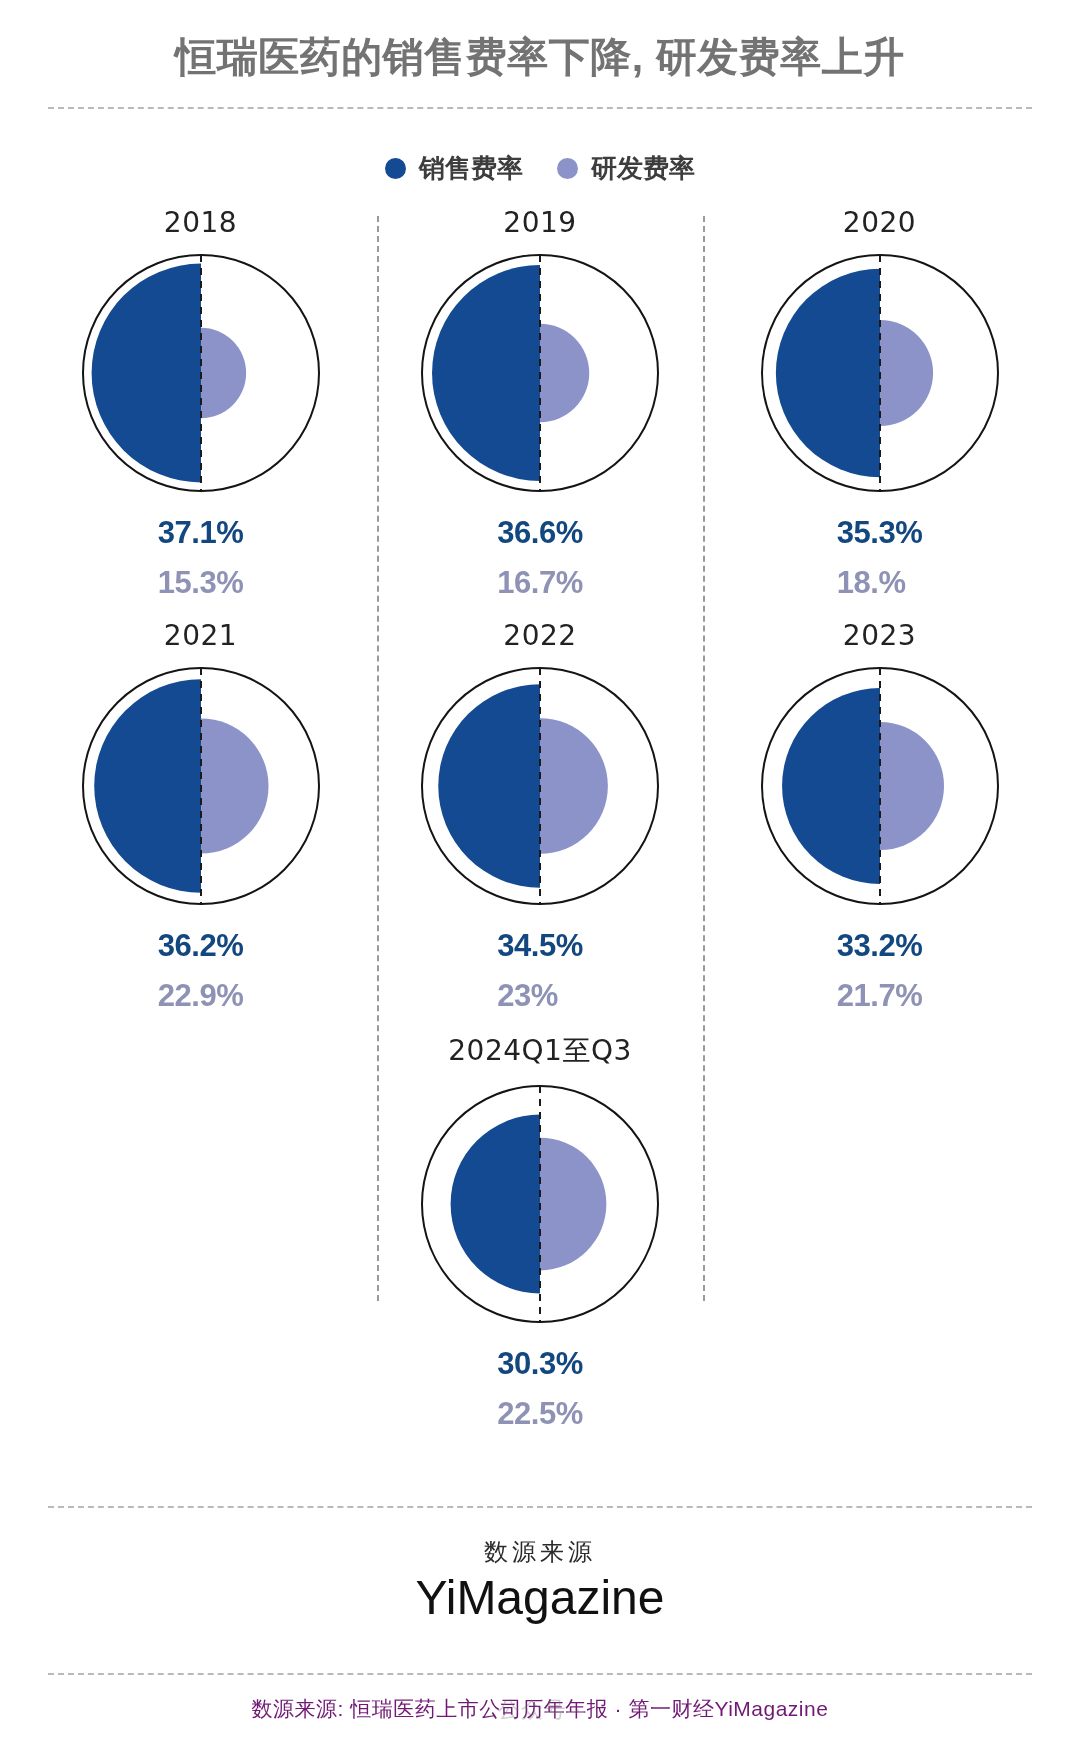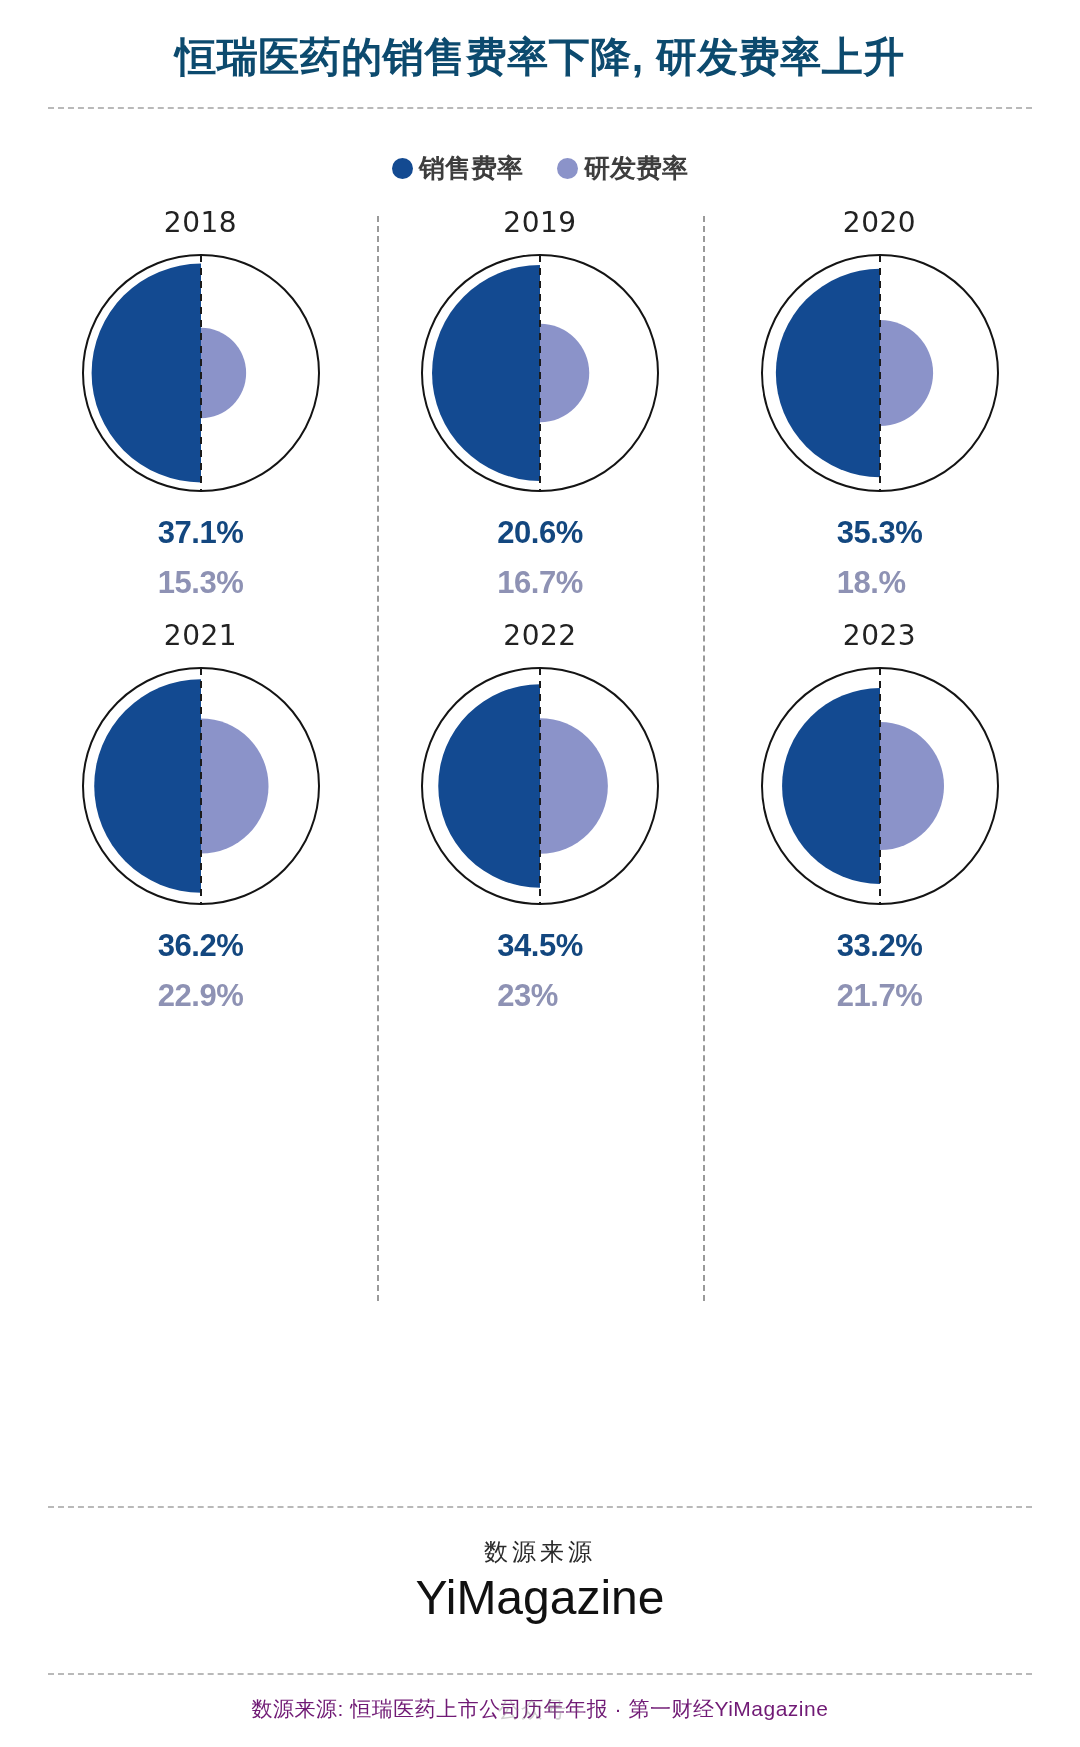--- a/index.html
+++ b/index.html
@@ -22,21 +22,21 @@
     box-sizing: border-box;
     padding: 0 48px;
   }
 
   
   .title {
     text-align: center;
     font-size: 41px;
     font-weight: 700;
     letter-spacing: 0.5px;
-    color: #0c4a6e;
+    color: #737373;
     padding-top: 30px;
     line-height: 1.35;
     white-space: nowrap;
   }
 
   .hr-dash {
     border: none;
     border-top: 2px dashed #b9b9b9;
     margin: 22px 0 0 0;
     height: 0;
@@ -47,21 +47,21 @@
     display: flex;
     justify-content: center;
     align-items: center;
     gap: 34px;
     margin-top: 42px;
     margin-bottom: 10px;
   }
   .legend-item {
     display: flex;
     align-items: center;
-    gap: 6px;
+    gap: 13px;
     font-size: 26px;
     font-weight: 700;
     color: #3d3d3d;
   }
   .legend-dot {
     width: 21px;
     height: 21px;
     border-radius: 50%;
     display: inline-block;
     flex: none;
@@ -222,21 +222,21 @@
         <div class="cell-year">2019</div>
         <div class="moon">
             <svg width="260" height="260" viewBox="0 0 260 260">
               <circle cx="130" cy="130" r="118" fill="none" stroke="#141414" stroke-width="2"></circle>
               <path d="M 130 22.03 A 107.97 107.97 0 0 0 130 237.97 Z" fill="#134a91"></path>
               <path d="M 130 80.735 A 49.265 49.265 0 0 1 130 179.265 Z" fill="#8b93c9"></path>
               <line x1="130" y1="12" x2="130" y2="248" stroke="#1a1a1a" stroke-width="2" stroke-dasharray="7 6"></line>
             </svg>
           </div>
         <div class="cell-values">
-          <span class="val-sales">20.6%</span>
+          <span class="val-sales">36.6%</span>
           <span class="val-rd">16.7%</span>
         </div>
       </div>
       <div class="cell">
         <div class="cell-year">2020</div>
         <div class="moon">
             <svg width="260" height="260" viewBox="0 0 260 260">
               <circle cx="130" cy="130" r="118" fill="none" stroke="#141414" stroke-width="2"></circle>
               <path d="M 130 25.86500000000001 A 104.13499999999999 104.13499999999999 0 0 0 130 234.135 Z" fill="#134a91"></path>
               <path d="M 130 76.9 A 53.1 53.1 0 0 1 130 183.1 Z" fill="#8b93c9"></path>
@@ -291,20 +291,37 @@
               <line x1="130" y1="12" x2="130" y2="248" stroke="#1a1a1a" stroke-width="2" stroke-dasharray="7 6"></line>
             </svg>
           </div>
         <div class="cell-values">
           <span class="val-sales">33.2%</span>
           <span class="val-rd">21.7%</span>
         </div>
       </div>
     </div>
 
+    <div class="chart-row single" style="margin-top:18px;">
+      <div class="cell">
+        <div class="cell-year">2024Q1至Q3</div>
+        <div class="moon">
+            <svg width="260" height="260" viewBox="0 0 260 260">
+              <circle cx="130" cy="130" r="118" fill="none" stroke="#141414" stroke-width="2"></circle>
+              <path d="M 130 40.614999999999995 A 89.385 89.385 0 0 0 130 219.385 Z" fill="#134a91"></path>
+              <path d="M 130 63.625 A 66.375 66.375 0 0 1 130 196.375 Z" fill="#8b93c9"></path>
+              <line x1="130" y1="12" x2="130" y2="248" stroke="#1a1a1a" stroke-width="2" stroke-dasharray="7 6"></line>
+            </svg>
+          </div>
+        <div class="cell-values">
+          <span class="val-sales">30.3%</span>
+          <span class="val-rd">22.5%</span>
+        </div>
+      </div>
+    </div>
   </div>
 
   <div class="footer">
     <hr class="hr-dash">
     <div class="brand">
       <div class="brand-cn">数源来源</div>
       <div class="brand-en">YiMagazine</div>
     </div>
     <hr class="hr-dash">
     <div class="source">数源来源: 恒瑞医药上市公司历年年报 · 第一财经YiMagazine</div>

